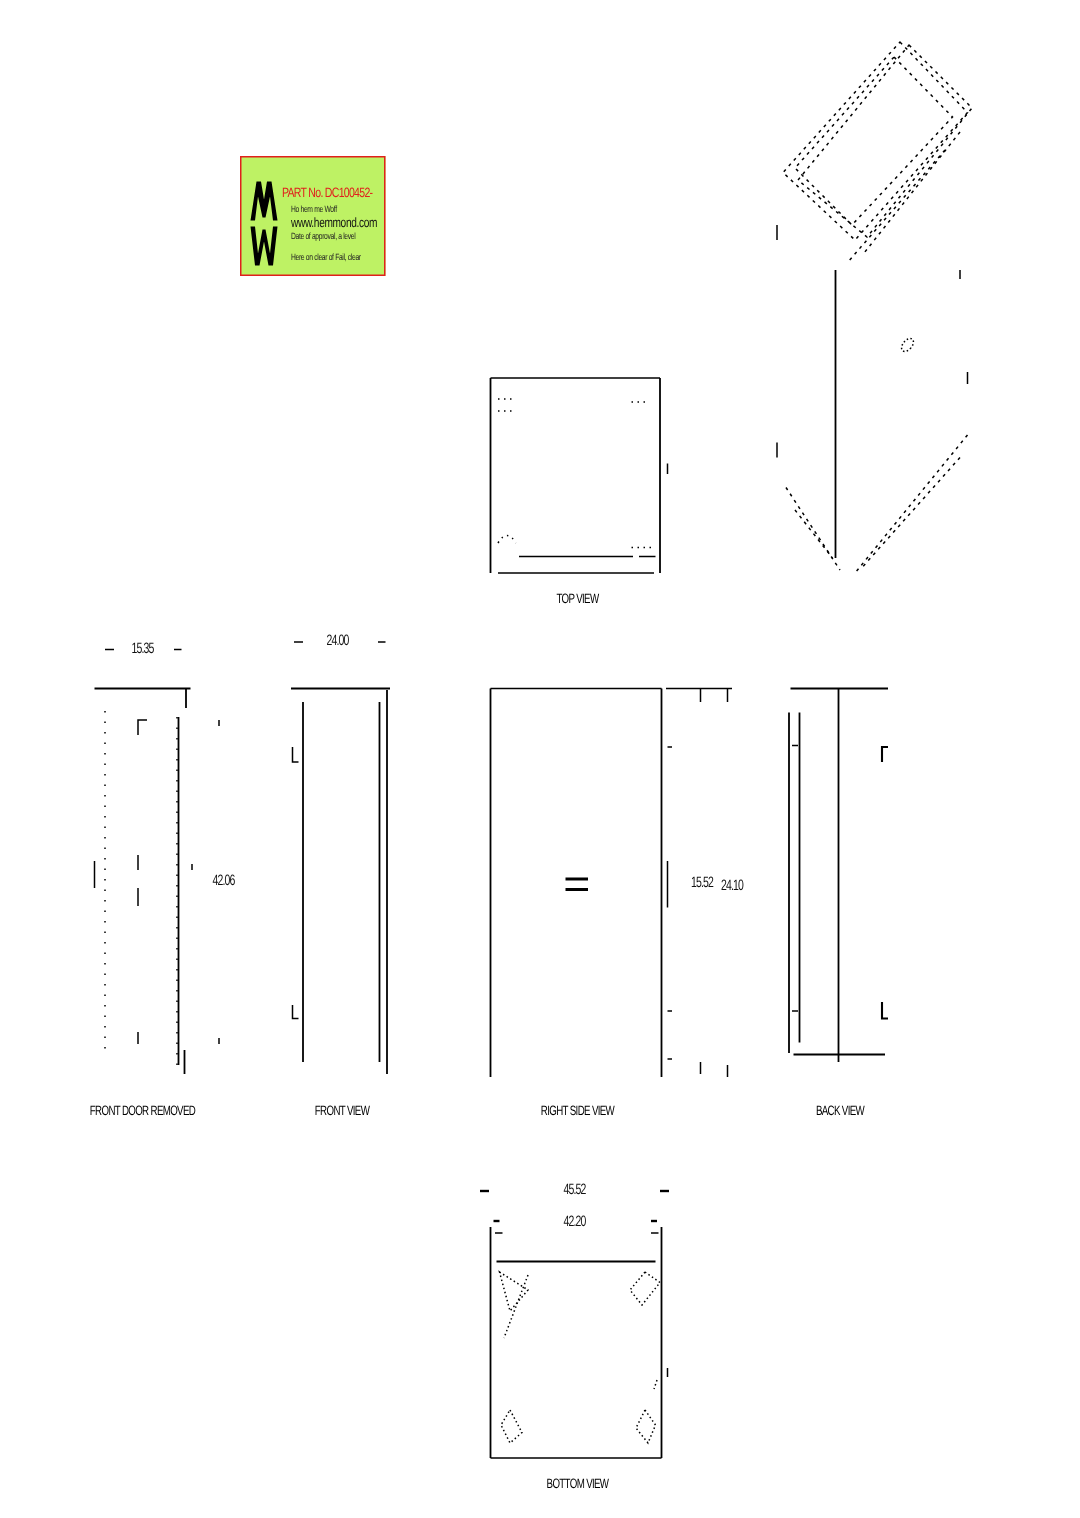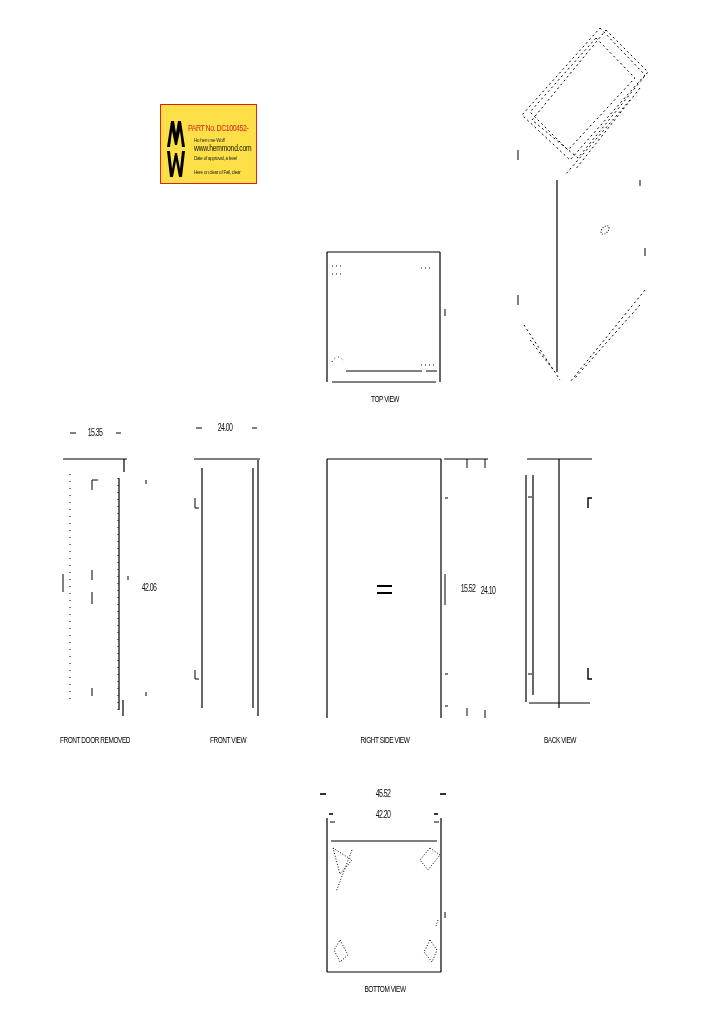--- a/index.html
+++ b/index.html
@@ -1,20 +1,20 @@
 <!DOCTYPE html>
 <html><head>
 <meta charset="utf-8">
 <style>
   html, body { margin: 0; padding: 0; background: #ffffff; }
   body { width: 720px; height: 1012px; position: relative; overflow: hidden;
          font-family: "Liberation Sans", sans-serif; color: #000; }
   svg.sheet { position: absolute; left: 0; top: 0; }
   .title-block { position: absolute; left: 160px; top: 104px; width: 97px; height: 80px;
-                 border: 1px solid #e0201c; background: #fde047; box-sizing: border-box; }
+                 border: 1px solid #e0201c; background: #bef264; box-sizing: border-box; }
   .tb-logo { position: absolute; left: 4px; top: 14px; width: 22px; height: 60px; }
   .tb-part { position: absolute; left: 27px; top: 18px; font-size: 9px; color: #e0201c;
              letter-spacing: -0.6px; white-space: nowrap; transform: scaleX(0.78); transform-origin: left; }
   .tb-line { position: absolute; left: 33px; font-size: 6px; color: #222; white-space: nowrap;
              transform: scaleX(0.75); transform-origin: left; letter-spacing: -0.3px; }
   .tb-web { font-size: 9px; color: #111; }
   .view-label { position: absolute; font-size: 9px; letter-spacing: -0.6px; white-space: nowrap;
                 transform: scaleX(0.72); transform-origin: center; text-align: center; }
   .dim { position: absolute; font-size: 10px; letter-spacing: -0.8px; white-space: nowrap;
          transform: scaleX(0.7); transform-origin: center; text-align: center; color: #111; }

